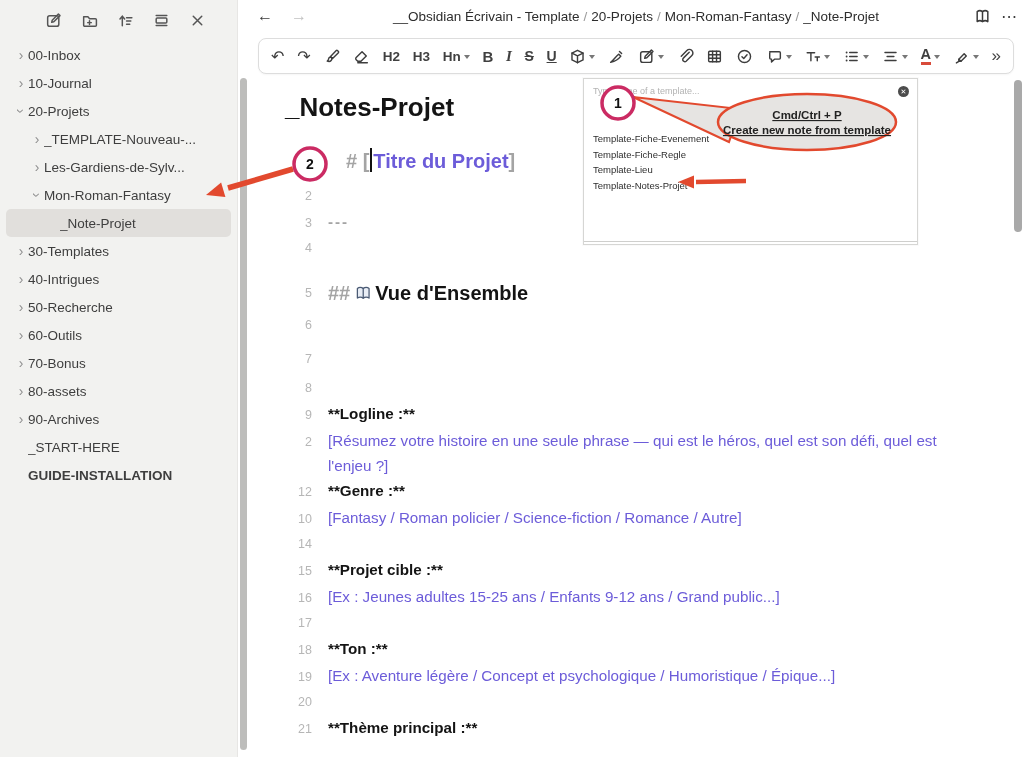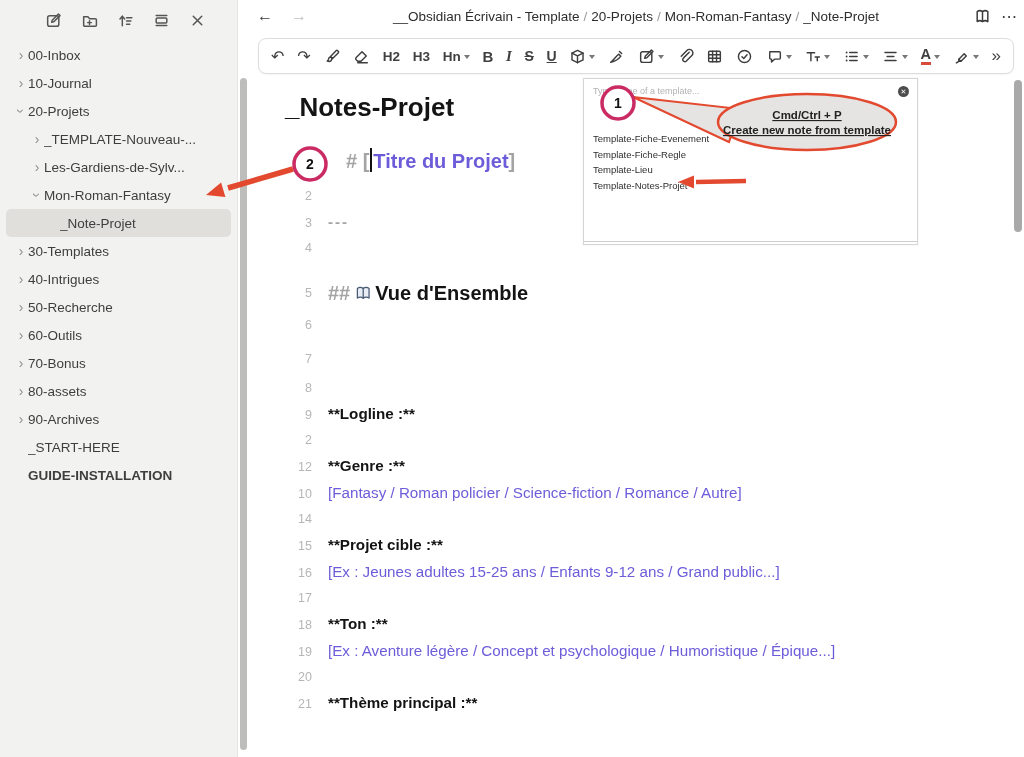--- a/index.html
+++ b/index.html
@@ -393,20 +393,21 @@
           <div class="line ">
             <span class="gutter">8</span>
             <span class="content"></span>
           </div>
           <div class="line ">
             <span class="gutter">9</span>
             <span class="content"><span class="b">**Logline :**</span></span>
           </div>
           <div class="line ">
             <span class="gutter">2</span>
+            <span class="content"><span class="accent">[Résumez votre histoire en une seule phrase — qui est le héros, quel est son défi, quel est l'enjeu ?]</span></span>
           </div>
           <div class="line ">
             <span class="gutter">12</span>
             <span class="content"><span class="b">**Genre :**</span></span>
           </div>
           <div class="line ">
             <span class="gutter">10</span>
             <span class="content"><span class="accent">[Fantasy / Roman policier / Science-fiction / Romance / Autre]</span></span>
           </div>
           <div class="line ">

